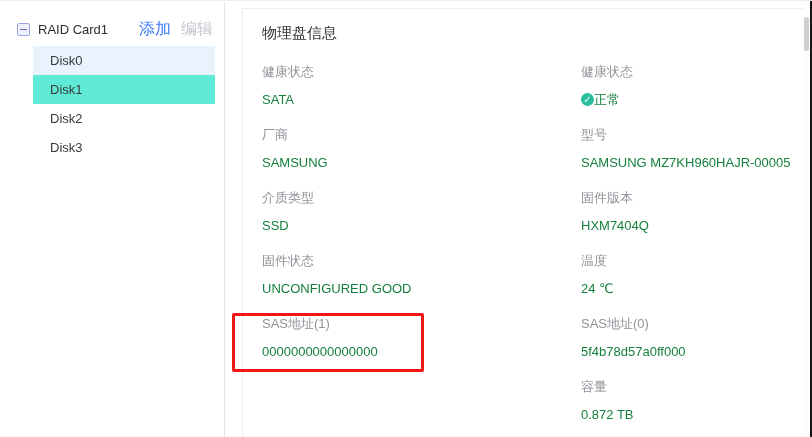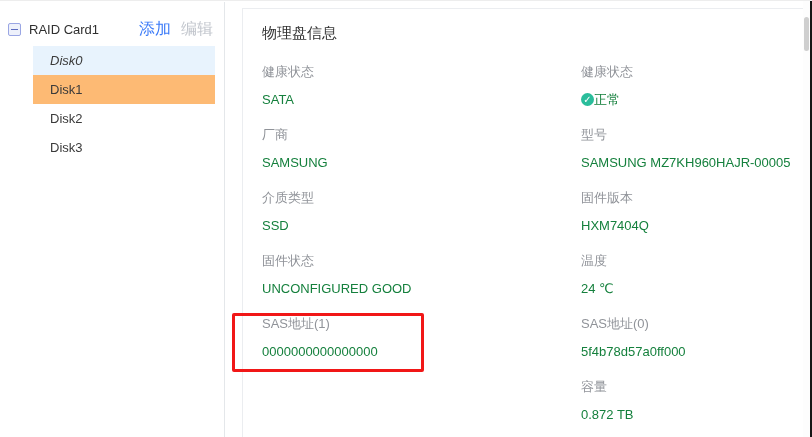--- a/index.html
+++ b/index.html
@@ -7,34 +7,34 @@
   body {
     position:relative; overflow:hidden; background:#fff;
     font-family:"Liberation Sans","DejaVu Sans",sans-serif;
     border-top:1px solid #ededed;
     color:#333;
   }
 
   
   .sidebar { position:absolute; left:0; top:1px; width:225px; height:436px;
              background:#fff; border-right:1px solid #e4e7ea; padding-top:13px; }
-  .tree-row { display:flex; align-items:center; height:28px; padding-left:8px; padding-right:11px; }
+  .tree-row { display:flex; align-items:center; height:28px; padding-left:17px; padding-right:11px; }
   .tree-toggle { width:13px; height:13px; border:1px solid #9aa6e4; background:#eef1fb;
                  border-radius:2px; position:relative; flex:0 0 13px; cursor:pointer; }
   .tree-toggle::after { content:""; position:absolute; left:2px; right:2px; top:5px;
                         height:1px; background:#5c6bc0; }
   .tree-label { font-size:13px; color:#2f2f2f; margin-left:8px; }
   .tree-links { margin-left:auto; display:flex; gap:10px; font-size:16px; }
   .link-add { color:#3c7bf8; cursor:pointer; }
   .link-edit { color:#c2c6cd; cursor:pointer; }
   .disk-list { margin-top:3px; }
   .disk-item { width:182px; margin-left:33px; height:29px; line-height:29px;
                padding-left:17px; font-size:13px; color:#3a3a3a; cursor:pointer; }
-  .disk-item.selected { background:#e8f3fd;font-style:italic; }
-  .disk-item.faint { background:#fdba74; }
+  .disk-item.selected { background:#e8f3fd; }
+  .disk-item.faint { background:#5eead4; }
 
   
   .card { position:absolute; left:242px; top:7px; width:567px; height:445px;
           background:#fff; border:1px solid #ebedf0; border-bottom:none; border-right:none;
           padding:14px 0 0 19px; }
   .card-title { font-size:15px; line-height:20px; color:#333; }
   .fields { display:grid; grid-template-columns:319px 1fr; margin-top:20px; }
   .col { display:flex; flex-direction:column; }
   .field { margin-bottom:17px; }
   .field .flabel { font-size:13px; line-height:18px; color:#909399; margin-bottom:9px; }

